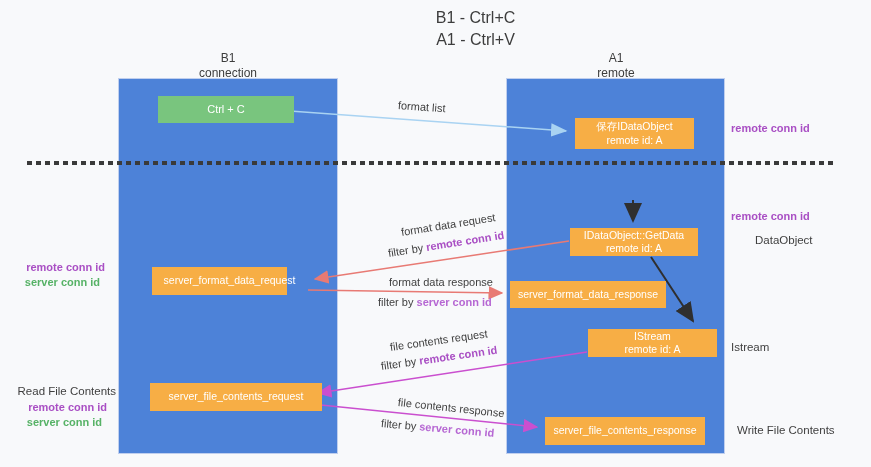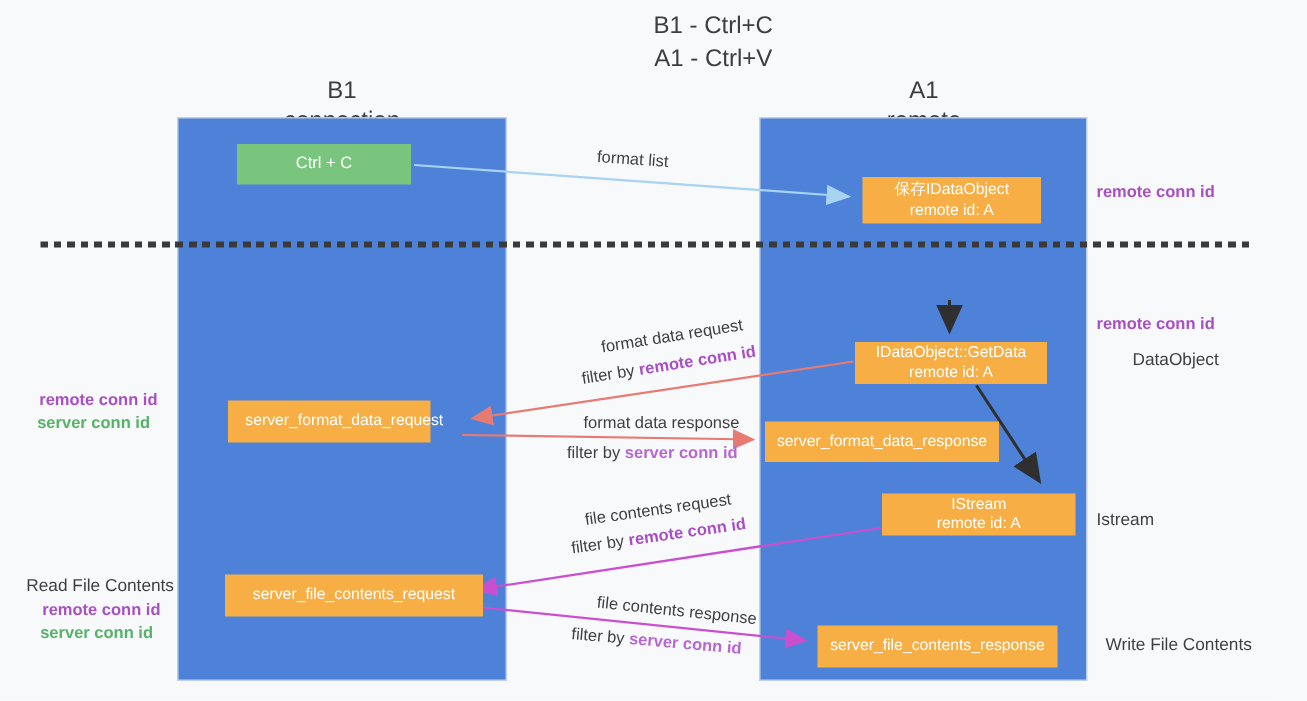--- a/index.html
+++ b/index.html
@@ -21,21 +21,21 @@
     text-align: center;
     font-size: 16px;
     line-height: 1.35;
     color: #3d3d3d;
     margin-left: 40px;
   }
   .lane-header {
     position: absolute;
     width: 200px;
     text-align: center;
-    font-size: 16px;
+    font-size: 12px;
     line-height: 1.25;
     color: #3d3d3d;
     top: 51px;
   }
   .lane {
     position: absolute;
     top: 79px;
     height: 374px;
     background: #4d82d8;
     box-shadow: 0 0 0 1px rgba(185,202,236,0.9);
@@ -130,21 +130,21 @@
     </defs>
     <line x1="276" y1="110" x2="566" y2="131" stroke="#a9d3f2" stroke-width="1.5" marker-end="url(#ah-blue)"></line>
     <line x1="633" y1="200" x2="633" y2="221" stroke="#2f2f2f" stroke-width="2" marker-end="url(#ah-black)"></line>
     <line x1="651" y1="257" x2="693" y2="321" stroke="#2f2f2f" stroke-width="2" marker-end="url(#ah-black)"></line>
     <line x1="569" y1="241" x2="315" y2="279" stroke="#e87a74" stroke-width="1.5" marker-end="url(#ah-salmon)"></line>
     <line x1="308" y1="290" x2="502" y2="293" stroke="#e87a74" stroke-width="1.5" marker-end="url(#ah-salmon)"></line>
     <line x1="587" y1="352" x2="318" y2="393" stroke="#ca4fcf" stroke-width="1.5" marker-end="url(#ah-magenta)"></line>
     <line x1="311" y1="404" x2="537" y2="427" stroke="#ca4fcf" stroke-width="1.5" marker-end="url(#ah-magenta)"></line>
   </svg>
 
-  <div class="box green" style="left:158px; top:96px; width:116px; height:27px;">
+  <div class="box green" style="left:158px; top:96px; width:136px; height:27px;">
     <span>Ctrl + C</span>
   </div>
 
   <div class="box orange small" style="left:575px; top:118px; width:119px; height:31px;">
     <span>保存IDataObject</span>
     <span>remote id: A</span>
   </div>
 
 
   <div class="box orange small" style="left:570px; top:228px; width:128px; height:28px;">

